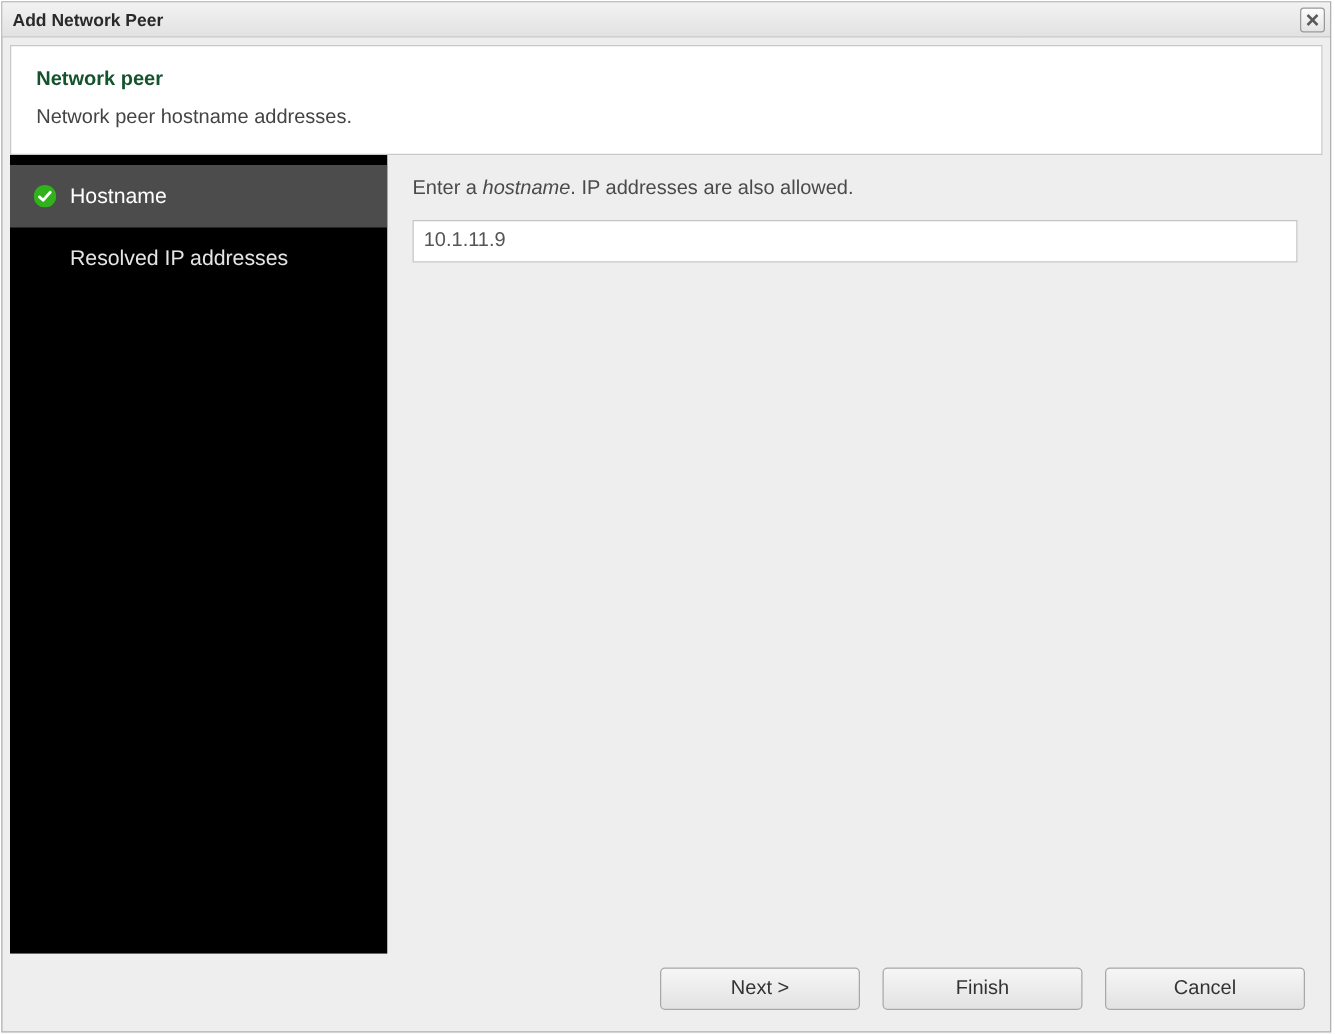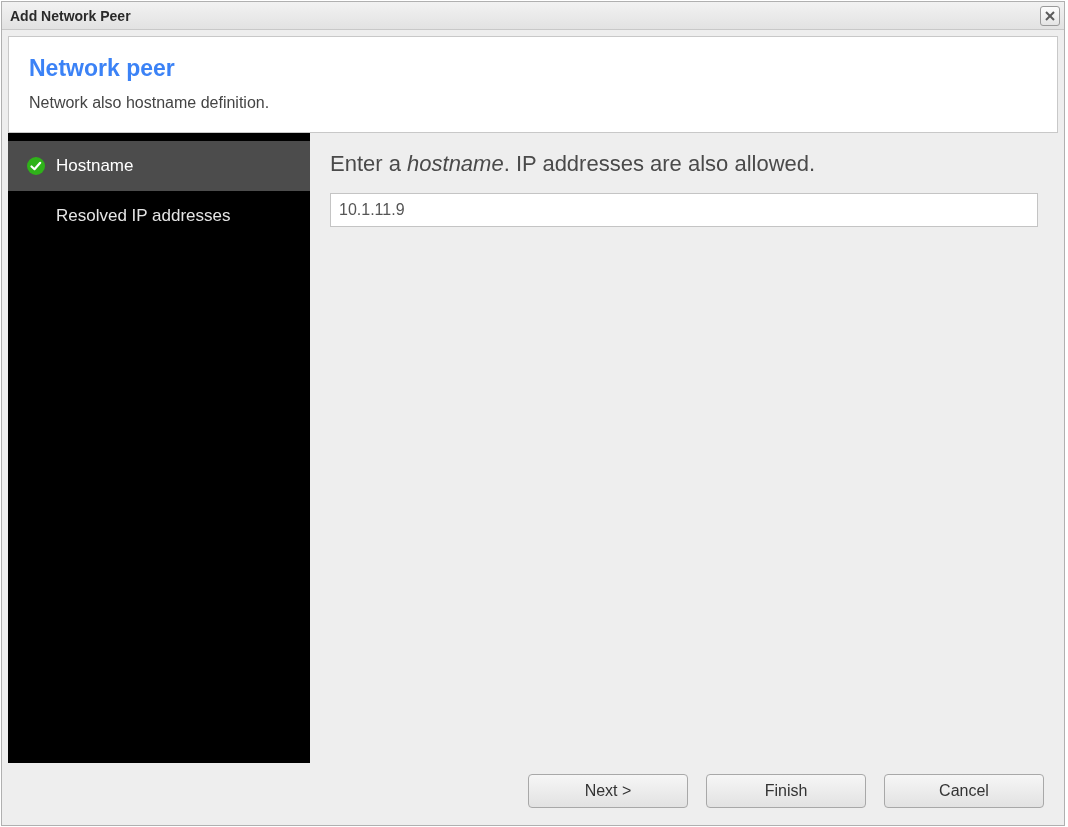--- a/index.html
+++ b/index.html
@@ -53,23 +53,23 @@
       width: 10px;
       height: 10px;
     }
     .header-panel {
       background: #ffffff;
       border: 1px solid #c8c8c8;
       margin: 6px 6px 0 6px;
       padding: 18px 20px 20px 20px;
     }
     .header-title {
-      font-size: 23px;
+      font-size: 16px;
       font-weight: bold;
-      color: #3b82f6;
+      color: #14532d;
       margin-bottom: 12px;
     }
     .header-subtitle {
       font-size: 16px;
       color: #444444;
     }
     .body-row {
       display: flex;
       flex: 1;
       margin: 0 6px;
@@ -104,21 +104,21 @@
     .sidebar-icon.placeholder {
       width: 20px;
       margin-right: 10px;
     }
     .content {
       flex: 1;
       background: #eeeeee;
       padding: 18px 20px;
     }
     .instruction {
-      font-size: 22px;
+      font-size: 16px;
       color: #4a4a4a;
       margin-bottom: 16px;
     }
     .instruction em {
       font-style: italic;
     }
     .text-input {
       width: 100%;
       height: 34px;
       border: 1px solid #c4c4c4;
@@ -163,21 +163,21 @@
     <div class="close-btn">
       <svg viewBox="0 0 10 10">
         <line x1="1" y1="1" x2="9" y2="9" stroke="#5a5a5a" stroke-width="2"></line>
         <line x1="9" y1="1" x2="1" y2="9" stroke="#5a5a5a" stroke-width="2"></line>
       </svg>
     </div>
   </div>
 
   <div class="header-panel">
     <div class="header-title">Network peer</div>
-    <div class="header-subtitle">Network also hostname definition.</div>
+    <div class="header-subtitle">Network peer hostname addresses.</div>
   </div>
 
   <div class="body-row">
 
     <div class="sidebar">
 
       <div class="sidebar-item active">
         <span class="sidebar-icon">
           <svg width="18" height="18" viewBox="0 0 18 18">
             <circle cx="9" cy="9" r="9" fill="#2fb21a"></circle>

